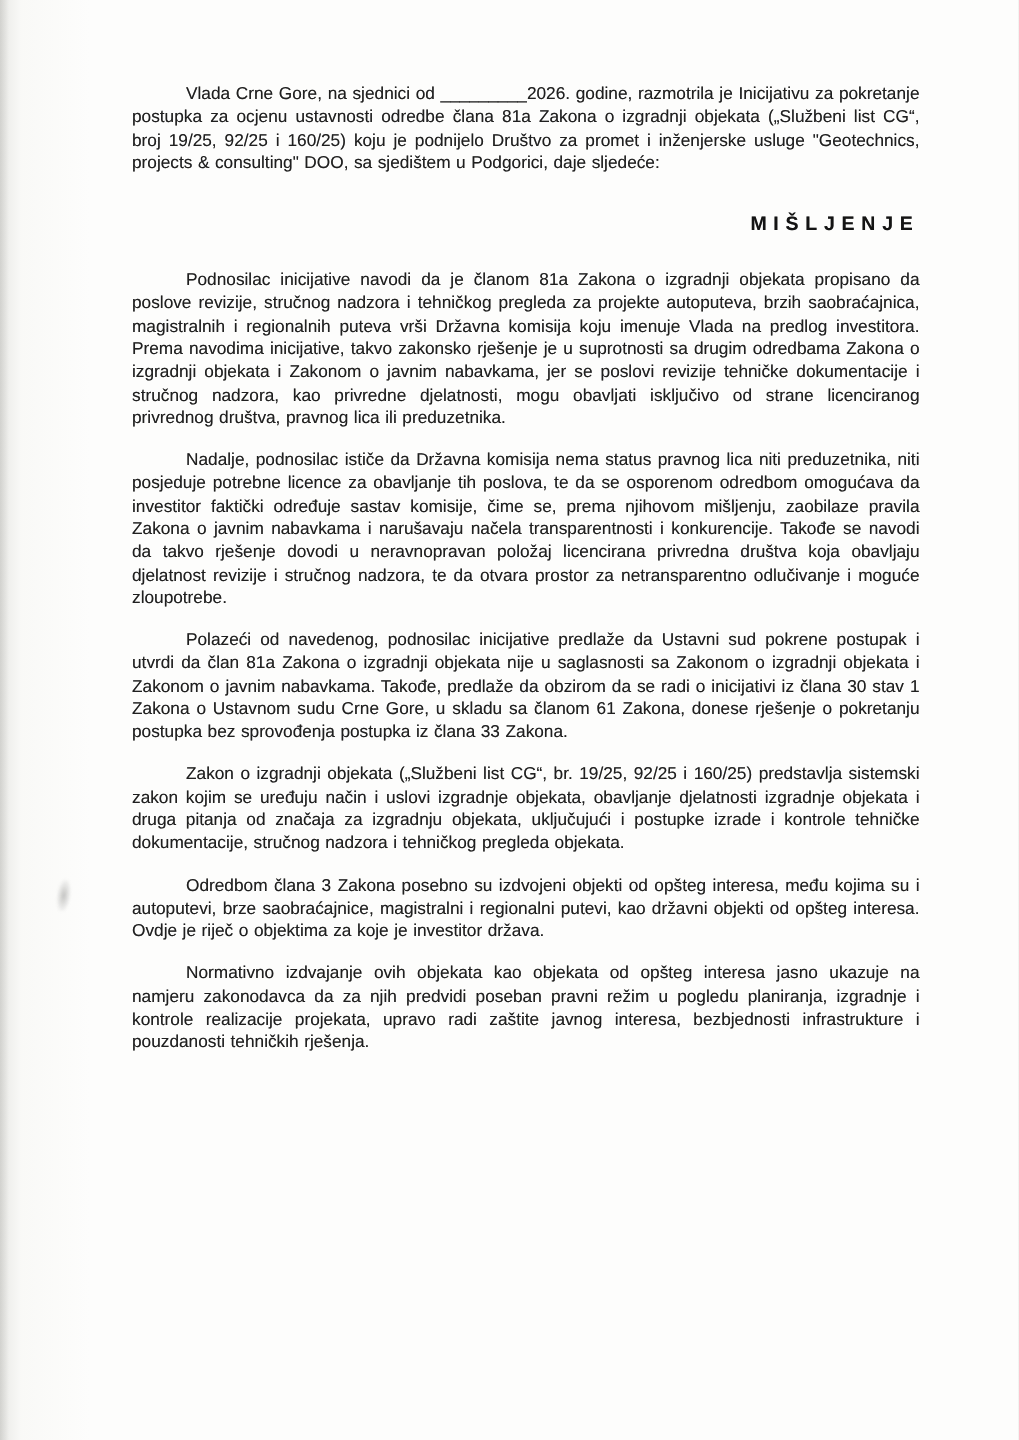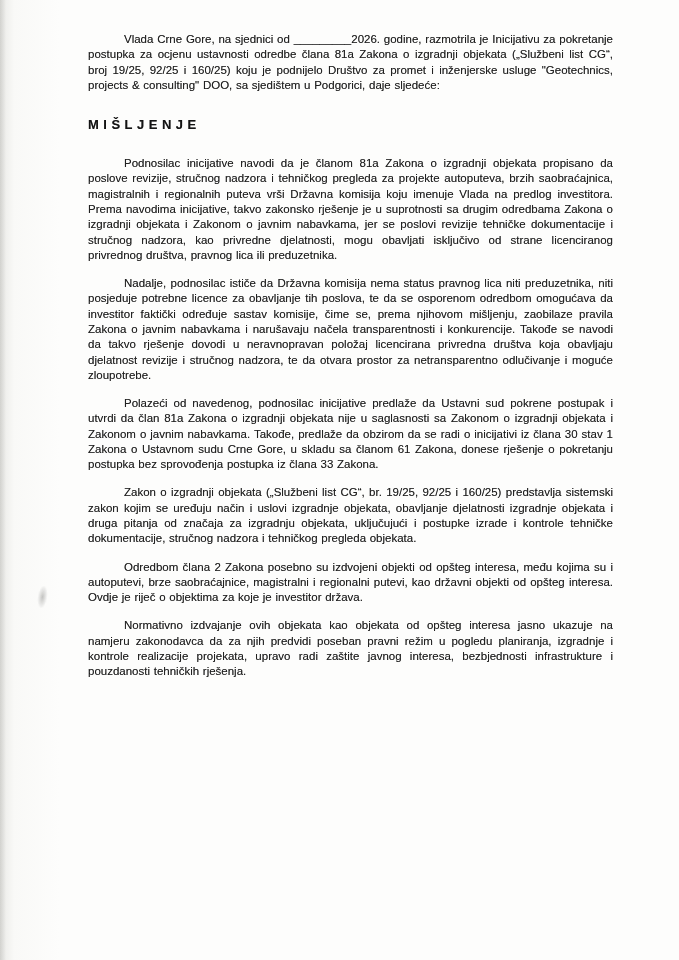--- a/index.html
+++ b/index.html
@@ -13,36 +13,36 @@
     position: relative;
     overflow: hidden;
     font-family: "Liberation Sans", sans-serif;
   }
   .page {
     position: absolute;
     inset: 0;
     box-sizing: border-box;
     background: linear-gradient(90deg, #e9e9e6 0px, #f9f9f7 14px, #fdfdfc 60px, #fdfdfc 100%);
     color: #1d1d1d;
-    padding: 32px 66px 40px 88px;
+    padding: 56px 66px 40px 88px;
   }
   .para {
     margin: 0 0 13px 0;
     font-size: 11.5px;
     line-height: 1.33;
     text-align: justify;
     text-indent: 36px;
     color: #202020;
     text-shadow: 0 0 0.3px rgba(20,20,20,0.45);
     word-spacing: 0.5px;
   }
   .doc-heading {
     font-size: 13px;
     font-weight: bold;
-    text-align: left;
+    text-align: right;
     letter-spacing: 4.5px;
     margin: 24px 0 24px 0;
     color: #141414;
     text-shadow: 0 0 0.3px rgba(20,20,20,0.5);
   }
   .scan-artifact {
     position: absolute;
     left: 38px;
     top: 586px;
     width: 9px;
@@ -62,17 +62,17 @@
 </head>
 <body>
 
 <main class="page">
   <p class="para">Vlada Crne Gore, na sjednici od _________2026. godine, razmotrila je Inicijativu za pokretanje postupka za ocjenu ustavnosti odredbe člana 81a Zakona o izgradnji objekata („Službeni list CG“, broj 19/25, 92/25 i 160/25) koju je podnijelo Društvo za promet i inženjerske usluge "Geotechnics, projects &amp; consulting" DOO, sa sjedištem u Podgorici, daje sljedeće:</p>
   <h1 class="doc-heading">MIŠLJENJE</h1>
   <p class="para">Podnosilac inicijative navodi da je članom 81a Zakona o izgradnji objekata propisano da poslove revizije, stručnog nadzora i tehničkog pregleda za projekte autoputeva, brzih saobraćajnica, magistralnih i regionalnih puteva vrši Državna komisija koju imenuje Vlada na predlog investitora. Prema navodima inicijative, takvo zakonsko rješenje je u suprotnosti sa drugim odredbama Zakona o izgradnji objekata i Zakonom o javnim nabavkama, jer se poslovi revizije tehničke dokumentacije i stručnog nadzora, kao privredne djelatnosti, mogu obavljati isključivo od strane licenciranog privrednog društva, pravnog lica ili preduzetnika.</p>
   <p class="para">Nadalje, podnosilac ističe da Državna komisija nema status pravnog lica niti preduzetnika, niti posjeduje potrebne licence za obavljanje tih poslova, te da se osporenom odredbom omogućava da investitor faktički određuje sastav komisije, čime se, prema njihovom mišljenju, zaobilaze pravila Zakona o javnim nabavkama i narušavaju načela transparentnosti i konkurencije. Takođe se navodi da takvo rješenje dovodi u neravnopravan položaj licencirana privredna društva koja obavljaju djelatnost revizije i stručnog nadzora, te da otvara prostor za netransparentno odlučivanje i moguće zloupotrebe.</p>
   <p class="para">Polazeći od navedenog, podnosilac inicijative predlaže da Ustavni sud pokrene postupak i utvrdi da član 81a Zakona o izgradnji objekata nije u saglasnosti sa Zakonom o izgradnji objekata i Zakonom o javnim nabavkama. Takođe, predlaže da obzirom da se radi o inicijativi iz člana 30 stav 1 Zakona o Ustavnom sudu Crne Gore, u skladu sa članom 61 Zakona, donese rješenje o pokretanju postupka bez sprovođenja postupka iz člana 33 Zakona.</p>
   <p class="para">Zakon o izgradnji objekata („Službeni list CG“, br. 19/25, 92/25 i 160/25) predstavlja sistemski zakon kojim se uređuju način i uslovi izgradnje objekata, obavljanje djelatnosti izgradnje objekata i druga pitanja od značaja za izgradnju objekata, uključujući i postupke izrade i kontrole tehničke dokumentacije, stručnog nadzora i tehničkog pregleda objekata.</p>
-  <p class="para">Odredbom člana 2 Zakona posebno su izdvojeni objekti od opšteg interesa, među kojima su i autoputevi, brze saobraćajnice, magistralni i regionalni putevi, kao državni objekti od opšteg interesa. Ovdje je riječ o objektima za koje je investitor država.</p>
+  <p class="para">Odredbom člana 3 Zakona posebno su izdvojeni objekti od opšteg interesa, među kojima su i autoputevi, brze saobraćajnice, magistralni i regionalni putevi, kao državni objekti od opšteg interesa. Ovdje je riječ o objektima za koje je investitor država.</p>
   <p class="para">Normativno izdvajanje ovih objekata kao objekata od opšteg interesa jasno ukazuje na namjeru zakonodavca da za njih predvidi poseban pravni režim u pogledu planiranja, izgradnje i kontrole realizacije projekata, upravo radi zaštite javnog interesa, bezbjednosti infrastrukture i pouzdanosti tehničkih rješenja.</p>
 </main>
 <div class="scan-artifact"></div>
 <div class="scan-edge"></div>
 
 </body></html>

